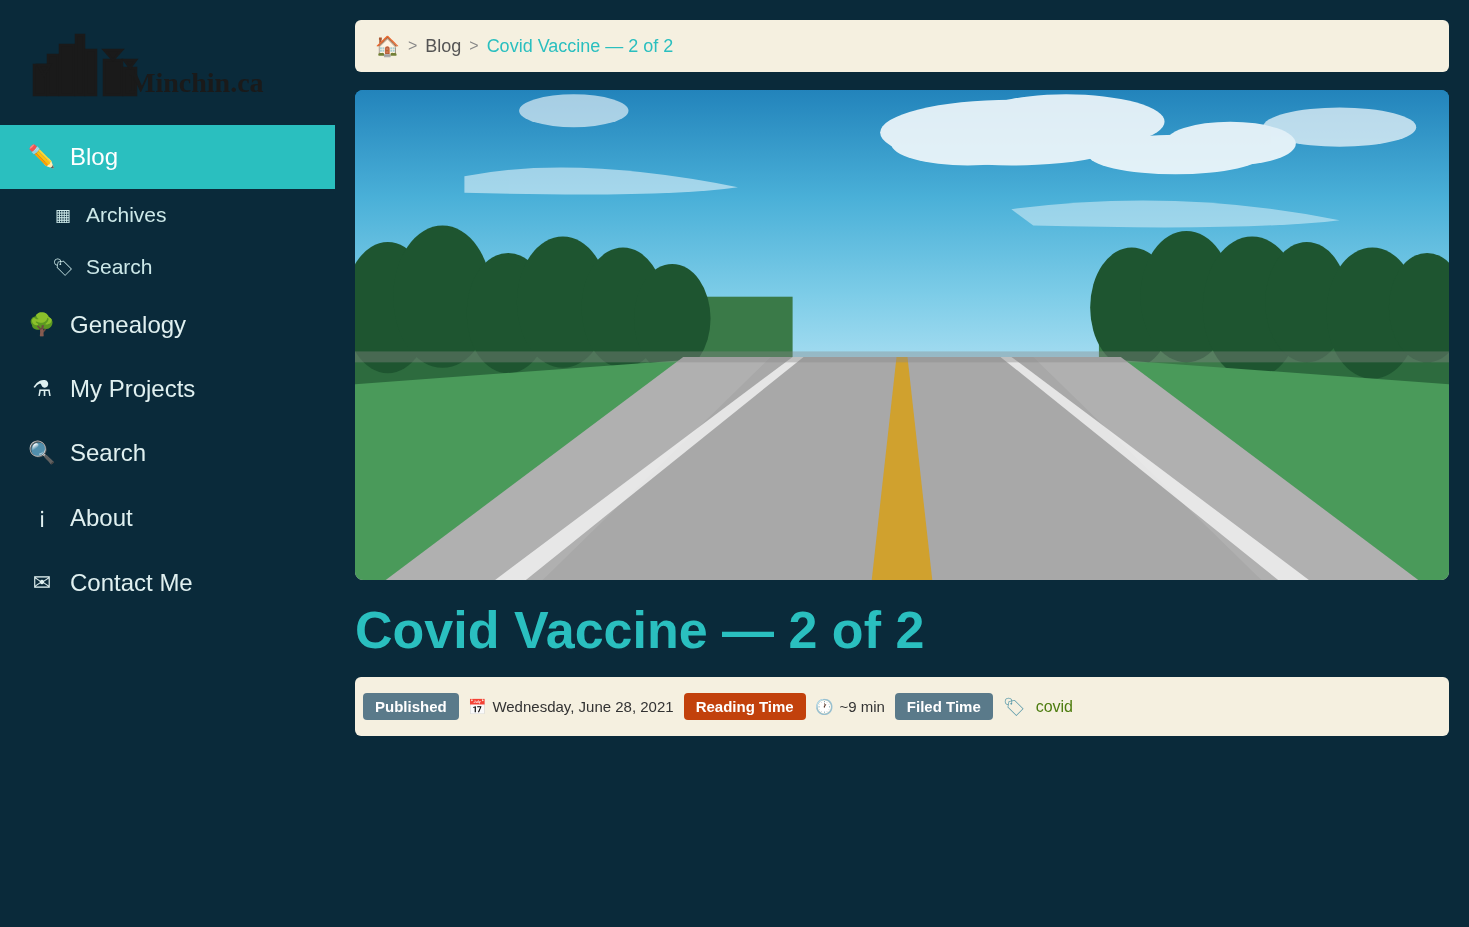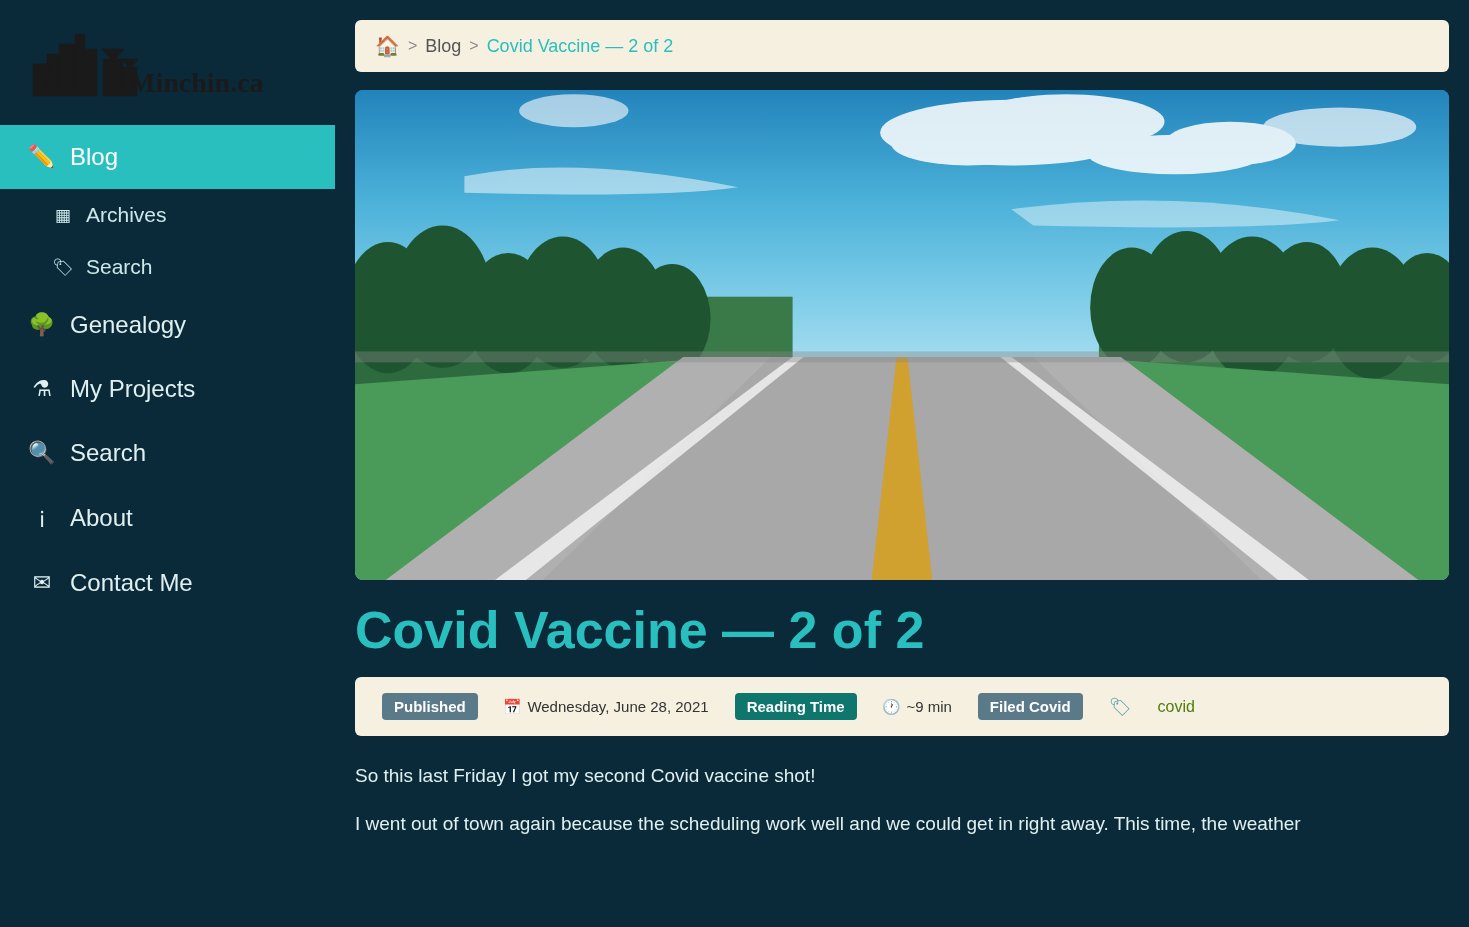--- a/index.html
+++ b/index.html
@@ -149,24 +149,24 @@
       font-weight: 700;
       color: #2abfbf;
       margin-bottom: 18px;
       line-height: 1.1;
     }
 
     
     #meta-bar {
       background-color: #f5f0e0;
       border-radius: 6px;
-      padding: 16px 27px;
-      display: flex;
-      align-items: center;
-      gap: 26px;
+      padding: 16px 8px;
+      display: flex;
+      align-items: center;
+      gap: 10px;
       flex-wrap: wrap;
       margin-bottom: 24px;
     }
 
     .meta-badge {
       background-color: #5a7a8a;
       color: #fff;
       padding: 5px 12px;
       border-radius: 4px;
       font-size: 15px;
@@ -175,21 +175,21 @@
 
     .meta-date {
       color: #333;
       font-size: 15px;
       display: flex;
       align-items: center;
       gap: 5px;
     }
 
     .meta-reading {
-      background-color: #0f766e;
+      background-color: #c2410c;
       color: #fff;
       padding: 5px 12px;
       border-radius: 4px;
       font-size: 15px;
       font-weight: 600;
     }
 
     .meta-reading-val {
       color: #333;
       font-size: 15px;
@@ -400,23 +400,19 @@
     <span class="meta-badge">Published</span>
     <span class="meta-date">
       <span>📅</span>
       <span>Wednesday, June 28, 2021</span>
     </span>
     <span class="meta-reading">Reading Time</span>
     <span class="meta-reading-val">
       <span>🕐</span>
       <span>~9 min</span>
     </span>
-    <span class="meta-filed">Filed Covid</span>
+    <span class="meta-filed">Filed Time</span>
     <span class="meta-tag-icon">🏷</span>
     <a class="meta-tag-link" href="#">covid</a>
   </div>
 
-  <div id="article-body">
-    <p>So this last Friday I got my second Covid vaccine shot!</p>
-    <p>I went out of town again because the scheduling work well and we could get in right away. This time, the weather</p>
-  </div>
 
 </div>
 
 </body></html>

